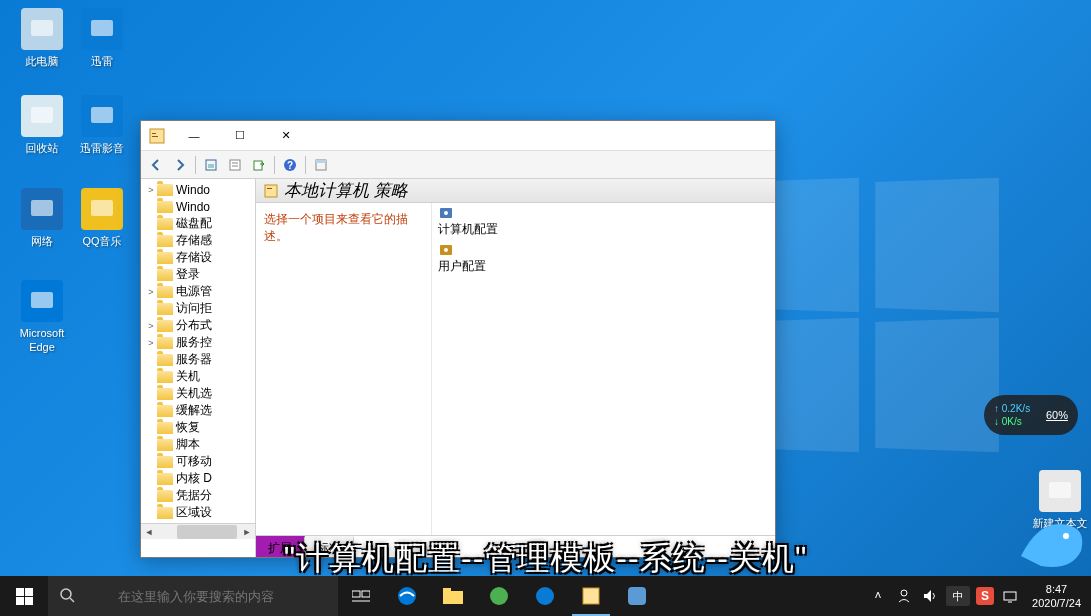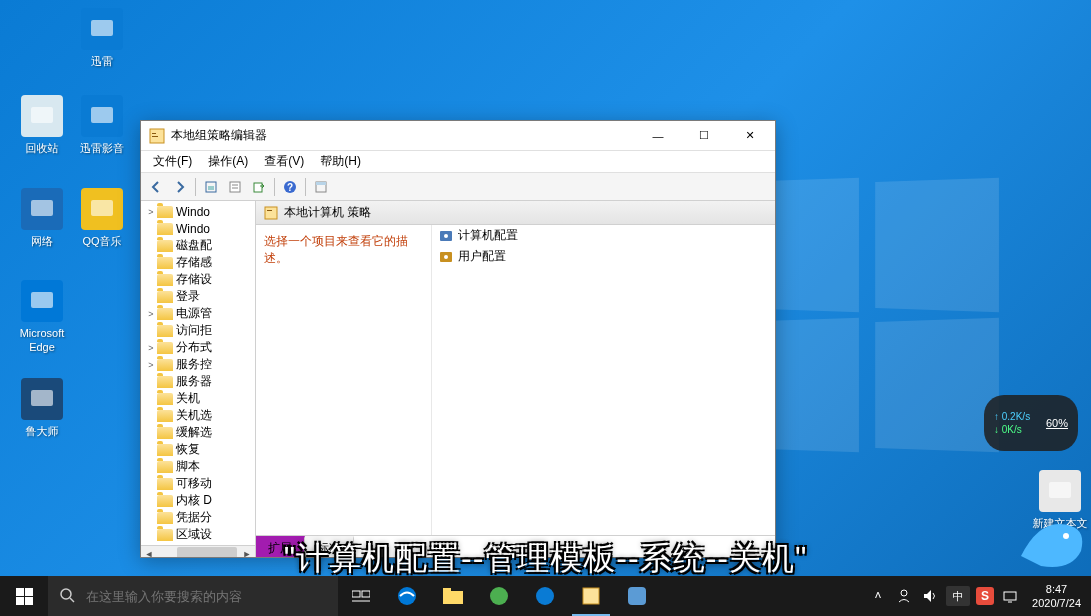--- a/index.html
+++ b/index.html
@@ -31,49 +31,49 @@
 .tree-item { display: flex; align-items: center; height: 17px; padding-left: 4px; white-space: nowrap; cursor: pointer; }
 .expander { width: 12px; display: inline-flex; justify-content: center; font-size: 9px; color: #666; }
 .folder-ico { width: 16px; height: 12px; background: linear-gradient(#fce29a, #f4c542); border-radius: 2px 2px 0 0; margin-right: 3px; position: relative; }
 .folder-ico::before { content: ""; position: absolute; top: -3px; left: 0; width: 6px; height: 3px; background: #f4c542; border-radius: 2px 2px 0 0; }
 .tree-scroll { height: 16px; border-top: 1px solid #d0d0d0; display: flex; align-items: center; background: #f0f0f0; }
 .tree-scroll .track { flex: 1; height: 16px; position: relative; }
 .tree-scroll .thumb { position: absolute; left: 20px; width: 60px; height: 14px; top: 1px; background: #cdcdcd; border-radius: 2px; }
 .tree-scroll .arr { width: 16px; height: 16px; display: flex; align-items: center; justify-content: center; font-size: 9px; color: #555; cursor: pointer; }
 
 .main { flex: 1; display: flex; flex-direction: column; }
-.main-header { height: 24px; background: linear-gradient(#f2f2f2, #e4e4e4); border-bottom: 1px solid #d0d0d0; display: flex; align-items: center; padding: 0 8px; font-size: 12px; }
+.main-header { height: 24px; background: linear-gradient(#f2f2f2, #e4e4e4); border-bottom: 1px solid #d0d0d0; display: flex; align-items: center; padding: 0 8px; font-size: 17px; font-style: italic; }
 .main-header .hicon { width: 14px; height: 14px; margin-right: 6px; }
 .main-body { flex: 1; display: flex; font-size: 12px; }
 .desc-pane { width: 175px; padding: 8px; color: #c2410c; }
 .list-pane { flex: 1; border-left: 1px solid #e8e8e8; }
 .col-header { height: 22px; border-bottom: 1px solid #e0e0e0; padding: 3px 6px; font-size: 12px; color: #333; }
-.list-item { display: flex; align-items: center; padding: 2px 6px; cursor: pointer; }
+.list-item { display: flex; padding: 2px 6px; cursor: pointer; flex-direction: column; }
 .list-item .lico { width: 16px; height: 16px; margin-right: 4px; display: flex; align-items: center; justify-content: center; }
 .tabs-bottom { height: 22px; border-top: 1px solid #d0d0d0; display: flex; font-size: 12px; }
 .tab { padding: 2px 12px; border-right: 1px solid #d0d0d0; border-top: 2px solid transparent; cursor: pointer; background: #f5f5f5; }
 .tab.active { background: #a21caf; border-top-color: transparent; }
 
 
 .taskbar { position: absolute; bottom: 0; left: 0; right: 0; height: 40px; background: #1a1a1a; display: flex; align-items: center; color: #fff; font-size: 12px; }
 .start { width: 48px; height: 40px; display: flex; align-items: center; justify-content: center; cursor: pointer; }
 .search { flex: 0 0 290px; height: 40px; background: #2b2b2b; display: flex; align-items: center; padding: 0 12px; gap: 10px; }
-.search input { background: transparent; border: none; color: #ccc; font-size: 13px; outline: none; flex: 1; }
+.search input { background: transparent; border: none; color: #ccc; font-size: 13px; outline: none; flex: 1; margin-left: 32px; }
 .task-icons { display: flex; height: 40px; }
 .task-icon { width: 46px; height: 40px; display: flex; align-items: center; justify-content: center; cursor: pointer; position: relative; }
 .task-icon.active::after { content: ""; position: absolute; bottom: 0; left: 4px; right: 4px; height: 2px; background: #76b9ed; }
 .tray { margin-left: auto; display: flex; align-items: center; height: 40px; gap: 6px; padding: 0 4px; }
 .tray-ico { width: 20px; height: 20px; display: flex; align-items: center; justify-content: center; cursor: pointer; font-size: 12px; }
 .clock { text-align: center; font-size: 11px; line-height: 1.3; padding: 0 6px; cursor: pointer; }
 
 
 .subtitle { position: absolute; bottom: 35px; left: 50%; transform: translateX(-50%); font-size: 32px; color: #fff; text-shadow: -2px -2px 0 #000, 2px -2px 0 #000, -2px 2px 0 #000, 2px 2px 0 #000, 0 0 6px #000; white-space: nowrap; pointer-events: none; letter-spacing: 1px; }
 
 
-.netwidget { position: absolute; right: 13px; top: 395px; width: 94px; height: 56px; background: rgba(30,30,30,0.85); border-radius: 20px; display: flex; align-items: center; padding: 0 10px; color: #fff; font-size: 10px; gap: 6px; }
+.netwidget { position: absolute; right: 13px; top: 395px; width: 94px; height: 40px; background: rgba(30,30,30,0.85); border-radius: 20px; display: flex; align-items: center; padding: 0 10px; color: #fff; font-size: 10px; gap: 6px; }
 .netwidget .speeds { line-height: 1.3; }
 .netwidget .up { color: #4dd0ff; }
 .netwidget .dn { color: #4dff88; }
 .netwidget .pct { font-size: 11px; margin-left: auto; text-decoration: underline; }
 
 
 .bird-corner { position: absolute; right: 0; bottom: 40px; width: 80px; height: 70px; pointer-events: none; }
 
 
 .winlogo-bg { position: absolute; left: 730px; top: 180px; width: 280px; height: 280px; opacity: 0.35; }
@@ -83,20 +83,28 @@
 <body>
 
 <div class="winlogo-bg">
   <div class="q" style="left:0;top:0"></div>
   <div class="q" style="left:140px;top:0"></div>
   <div class="q" style="left:0;top:140px"></div>
   <div class="q" style="left:140px;top:140px"></div>
 </div>
 
 <div class="desktop" id="desktop">
+    <div class="dicon" style="left: 12px; top: 8px;">
+      <div class="ico" style="background:#b8d4e8">
+        <svg width="30" height="30" viewBox="0 0 30 30">
+          <rect x="4" y="6" width="22" height="16" rx="2" fill="rgba(255,255,255,0.6)"></rect>
+        </svg>
+      </div>
+      <div class="lbl">此电脑</div>
+    </div>
     <div class="dicon" style="left: 72px; top: 8px;">
       <div class="ico" style="background:#0a7bd4">
         <svg width="30" height="30" viewBox="0 0 30 30">
           <rect x="4" y="6" width="22" height="16" rx="2" fill="rgba(255,255,255,0.6)"></rect>
         </svg>
       </div>
       <div class="lbl">迅雷</div>
     </div>
     <div class="dicon" style="left: 12px; top: 95px;">
       <div class="ico" style="background:#d8e8f0">
@@ -130,57 +138,42 @@
       </div>
       <div class="lbl">QQ音乐</div>
     </div>
     <div class="dicon" style="left: 12px; top: 280px;">
       <div class="ico" style="background:#0078d7">
         <svg width="30" height="30" viewBox="0 0 30 30">
           <rect x="4" y="6" width="22" height="16" rx="2" fill="rgba(255,255,255,0.6)"></rect>
         </svg>
       </div>
       <div class="lbl">Microsoft Edge</div>
-    </div>
-    <div class="dicon" style="left: 12px; top: 378px;">
-      <div class="ico" style="background:#1a4a7a">
-        <svg width="30" height="30" viewBox="0 0 30 30">
-          <rect x="4" y="6" width="22" height="16" rx="2" fill="rgba(255,255,255,0.6)"></rect>
-        </svg>
-      </div>
-      <div class="lbl">鲁大师</div>
     </div>
     <div class="dicon" style="left: 1030px; top: 470px;">
       <div class="ico" style="background:#e8e8e8">
         <svg width="30" height="30" viewBox="0 0 30 30">
           <rect x="4" y="6" width="22" height="16" rx="2" fill="rgba(255,255,255,0.6)"></rect>
         </svg>
       </div>
       <div class="lbl">新建文本文档</div>
     </div>
   </div>
 
 <div class="window">
   <div class="titlebar">
     <svg class="ticon" viewBox="0 0 16 16">
         <rect x="1" y="1" width="14" height="14" fill="#fce29a" stroke="#c89020"></rect>
         <rect x="3" y="5" width="4" height="1" fill="#8a5a10"></rect>
         <rect x="3" y="8" width="6" height="1" fill="#8a5a10"></rect>
       </svg>
-    <span class="ttext">本地组策略编辑器</span>
     <div class="winbtn">—</div>
     <div class="winbtn">☐</div>
     <div class="winbtn close">✕</div>
   </div>
-  <div class="menubar" id="menubar">
-      <span>文件(F)</span>
-      <span>操作(A)</span>
-      <span>查看(V)</span>
-      <span>帮助(H)</span>
-    </div>
   <div class="toolbar">
     <div class="tbtn">
         <svg width="14" height="14" viewBox="0 0 14 14">
           <path d="M9 2 L4 7 L9 12" stroke="#3a6aa0" stroke-width="2" fill="none"></path>
         </svg>
       </div>
     <div class="tbtn">
         <svg width="14" height="14" viewBox="0 0 14 14">
           <path d="M5 2 L10 7 L5 12" stroke="#3a6aa0" stroke-width="2" fill="none"></path>
         </svg>

